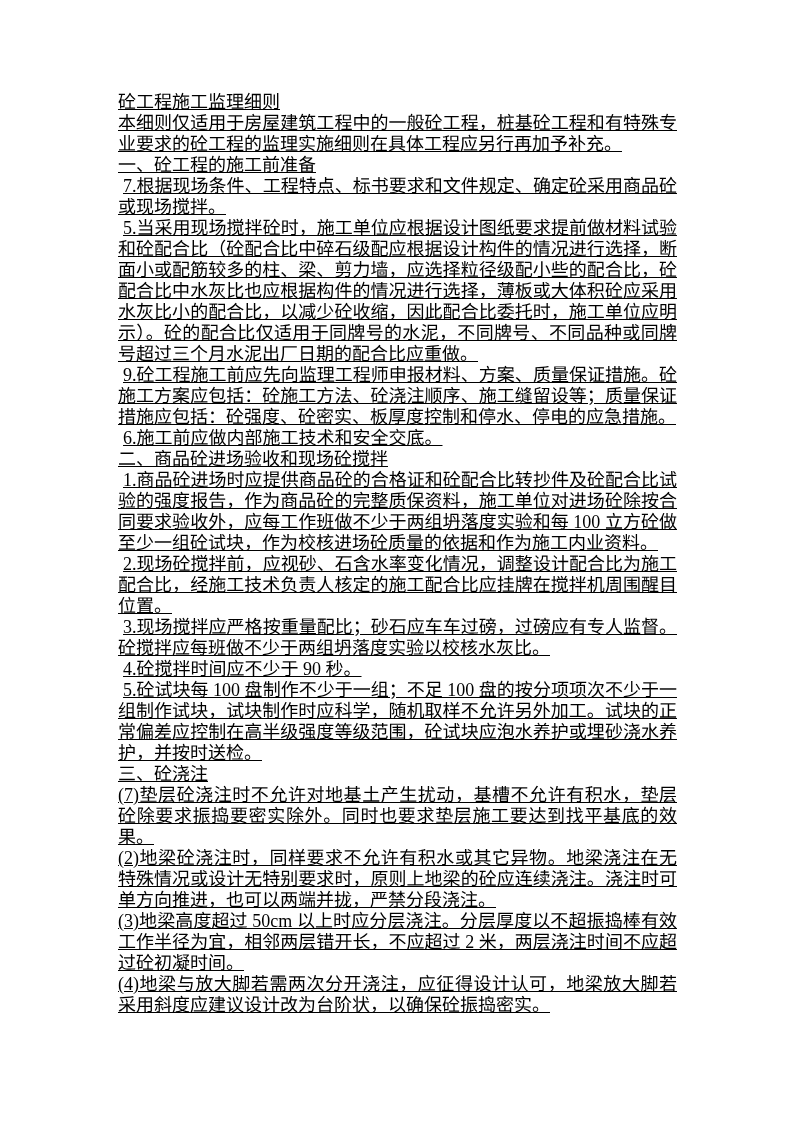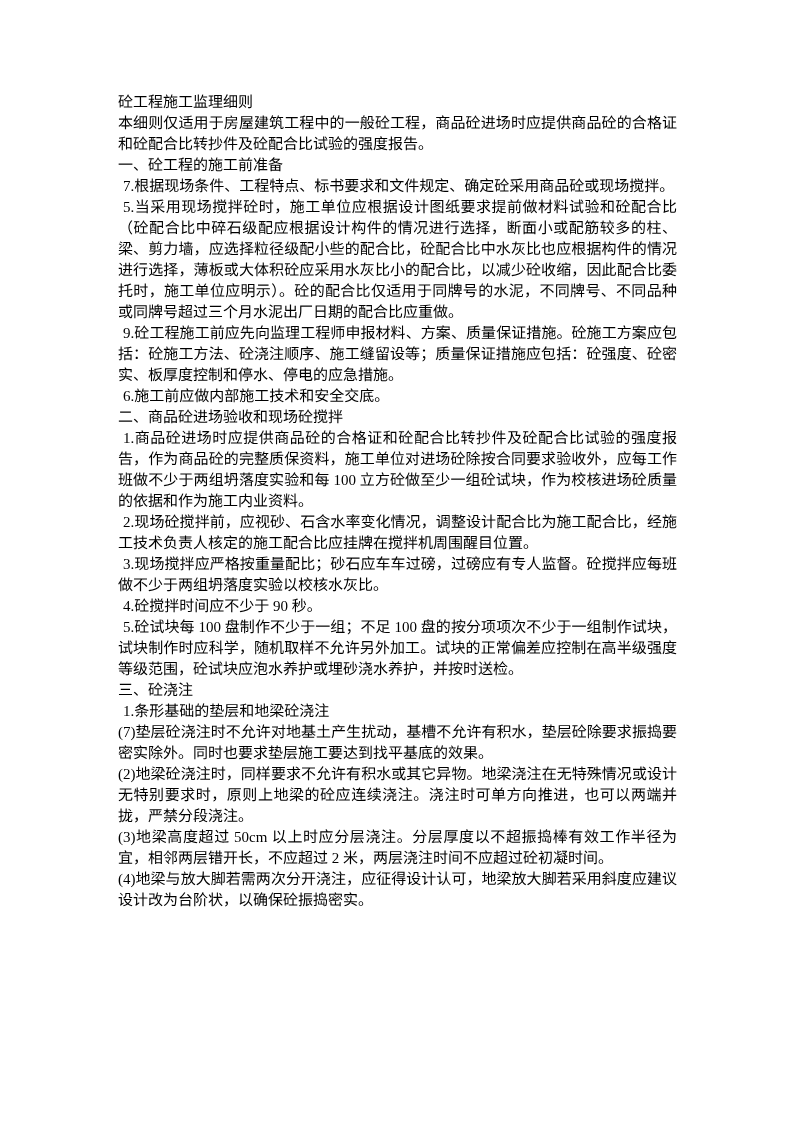--- a/index.html
+++ b/index.html
@@ -17,54 +17,54 @@
   .page {
     position: relative;
     width: 793px;
     height: 1122px;
     background: #ffffff;
     box-sizing: border-box;
     padding: 92px 116px 0 118px;
   }
   .doc {
     width: 559px;
-    font-size: 15px;
+    font-size: 18px;
     line-height: 21px;
     text-align: justify;
     text-justify: inter-ideograph;
     word-break: break-all;
+    text-decoration: underline;
   }
   .doc p {
     margin: 0;
     padding: 0;
   }
   .doc p.title { text-indent: 0; }
   .doc p.section { text-indent: 0; }
   .doc p.body { text-indent: 0; }
   .doc p.sub { text-indent: 0; }
   .doc p.numbered { text-indent: 5px; }
 </style>
 </head>
 <body>
 
 <div class="page">
   <div class="doc" id="doc-body">
       <p class="title">砼工程施工监理细则</p>
-      <p class="body">本细则仅适用于房屋建筑工程中的一般砼工程，商品砼进场时应提供商品砼的合格证和砼配合比转抄件及砼配合比试验的强度报告。</p>
+      <p class="body">本细则仅适用于房屋建筑工程中的一般砼工程，桩基砼工程和有特殊专业要求的砼工程的监理实施细则在具体工程应另行再加予补充。</p>
       <p class="section">一、砼工程的施工前准备</p>
       <p class="numbered">7.根据现场条件、工程特点、标书要求和文件规定、确定砼采用商品砼或现场搅拌。</p>
       <p class="numbered">5.当采用现场搅拌砼时，施工单位应根据设计图纸要求提前做材料试验和砼配合比（砼配合比中碎石级配应根据设计构件的情况进行选择，断面小或配筋较多的柱、梁、剪力墙，应选择粒径级配小些的配合比，砼配合比中水灰比也应根据构件的情况进行选择，薄板或大体积砼应采用水灰比小的配合比，以减少砼收缩，因此配合比委托时，施工单位应明示）。砼的配合比仅适用于同牌号的水泥，不同牌号、不同品种或同牌号超过三个月水泥出厂日期的配合比应重做。</p>
       <p class="numbered">9.砼工程施工前应先向监理工程师申报材料、方案、质量保证措施。砼施工方案应包括：砼施工方法、砼浇注顺序、施工缝留设等；质量保证措施应包括：砼强度、砼密实、板厚度控制和停水、停电的应急措施。</p>
       <p class="numbered">6.施工前应做内部施工技术和安全交底。</p>
       <p class="section">二、商品砼进场验收和现场砼搅拌</p>
       <p class="numbered">1.商品砼进场时应提供商品砼的合格证和砼配合比转抄件及砼配合比试验的强度报告，作为商品砼的完整质保资料，施工单位对进场砼除按合同要求验收外，应每工作班做不少于两组坍落度实验和每 100 立方砼做至少一组砼试块，作为校核进场砼质量的依据和作为施工内业资料。</p>
       <p class="numbered">2.现场砼搅拌前，应视砂、石含水率变化情况，调整设计配合比为施工配合比，经施工技术负责人核定的施工配合比应挂牌在搅拌机周围醒目位置。</p>
       <p class="numbered">3.现场搅拌应严格按重量配比；砂石应车车过磅，过磅应有专人监督。砼搅拌应每班做不少于两组坍落度实验以校核水灰比。</p>
       <p class="numbered">4.砼搅拌时间应不少于 90 秒。</p>
       <p class="numbered">5.砼试块每 100 盘制作不少于一组；不足 100 盘的按分项项次不少于一组制作试块，试块制作时应科学，随机取样不允许另外加工。试块的正常偏差应控制在高半级强度等级范围，砼试块应泡水养护或埋砂浇水养护，并按时送检。</p>
       <p class="section">三、砼浇注</p>
-      <p class="numbered">1.条形基础的垫层和地梁砼浇注</p>
       <p class="sub">(7)垫层砼浇注时不允许对地基土产生扰动，基槽不允许有积水，垫层砼除要求振捣要密实除外。同时也要求垫层施工要达到找平基底的效果。</p>
       <p class="sub">(2)地梁砼浇注时，同样要求不允许有积水或其它异物。地梁浇注在无特殊情况或设计无特别要求时，原则上地梁的砼应连续浇注。浇注时可单方向推进，也可以两端并拢，严禁分段浇注。</p>
       <p class="sub">(3)地梁高度超过 50cm 以上时应分层浇注。分层厚度以不超振捣棒有效工作半径为宜，相邻两层错开长，不应超过 2 米，两层浇注时间不应超过砼初凝时间。</p>
       <p class="sub">(4)地梁与放大脚若需两次分开浇注，应征得设计认可，地梁放大脚若采用斜度应建议设计改为台阶状，以确保砼振捣密实。</p>
     </div>
 </div>
 
 </body></html>

